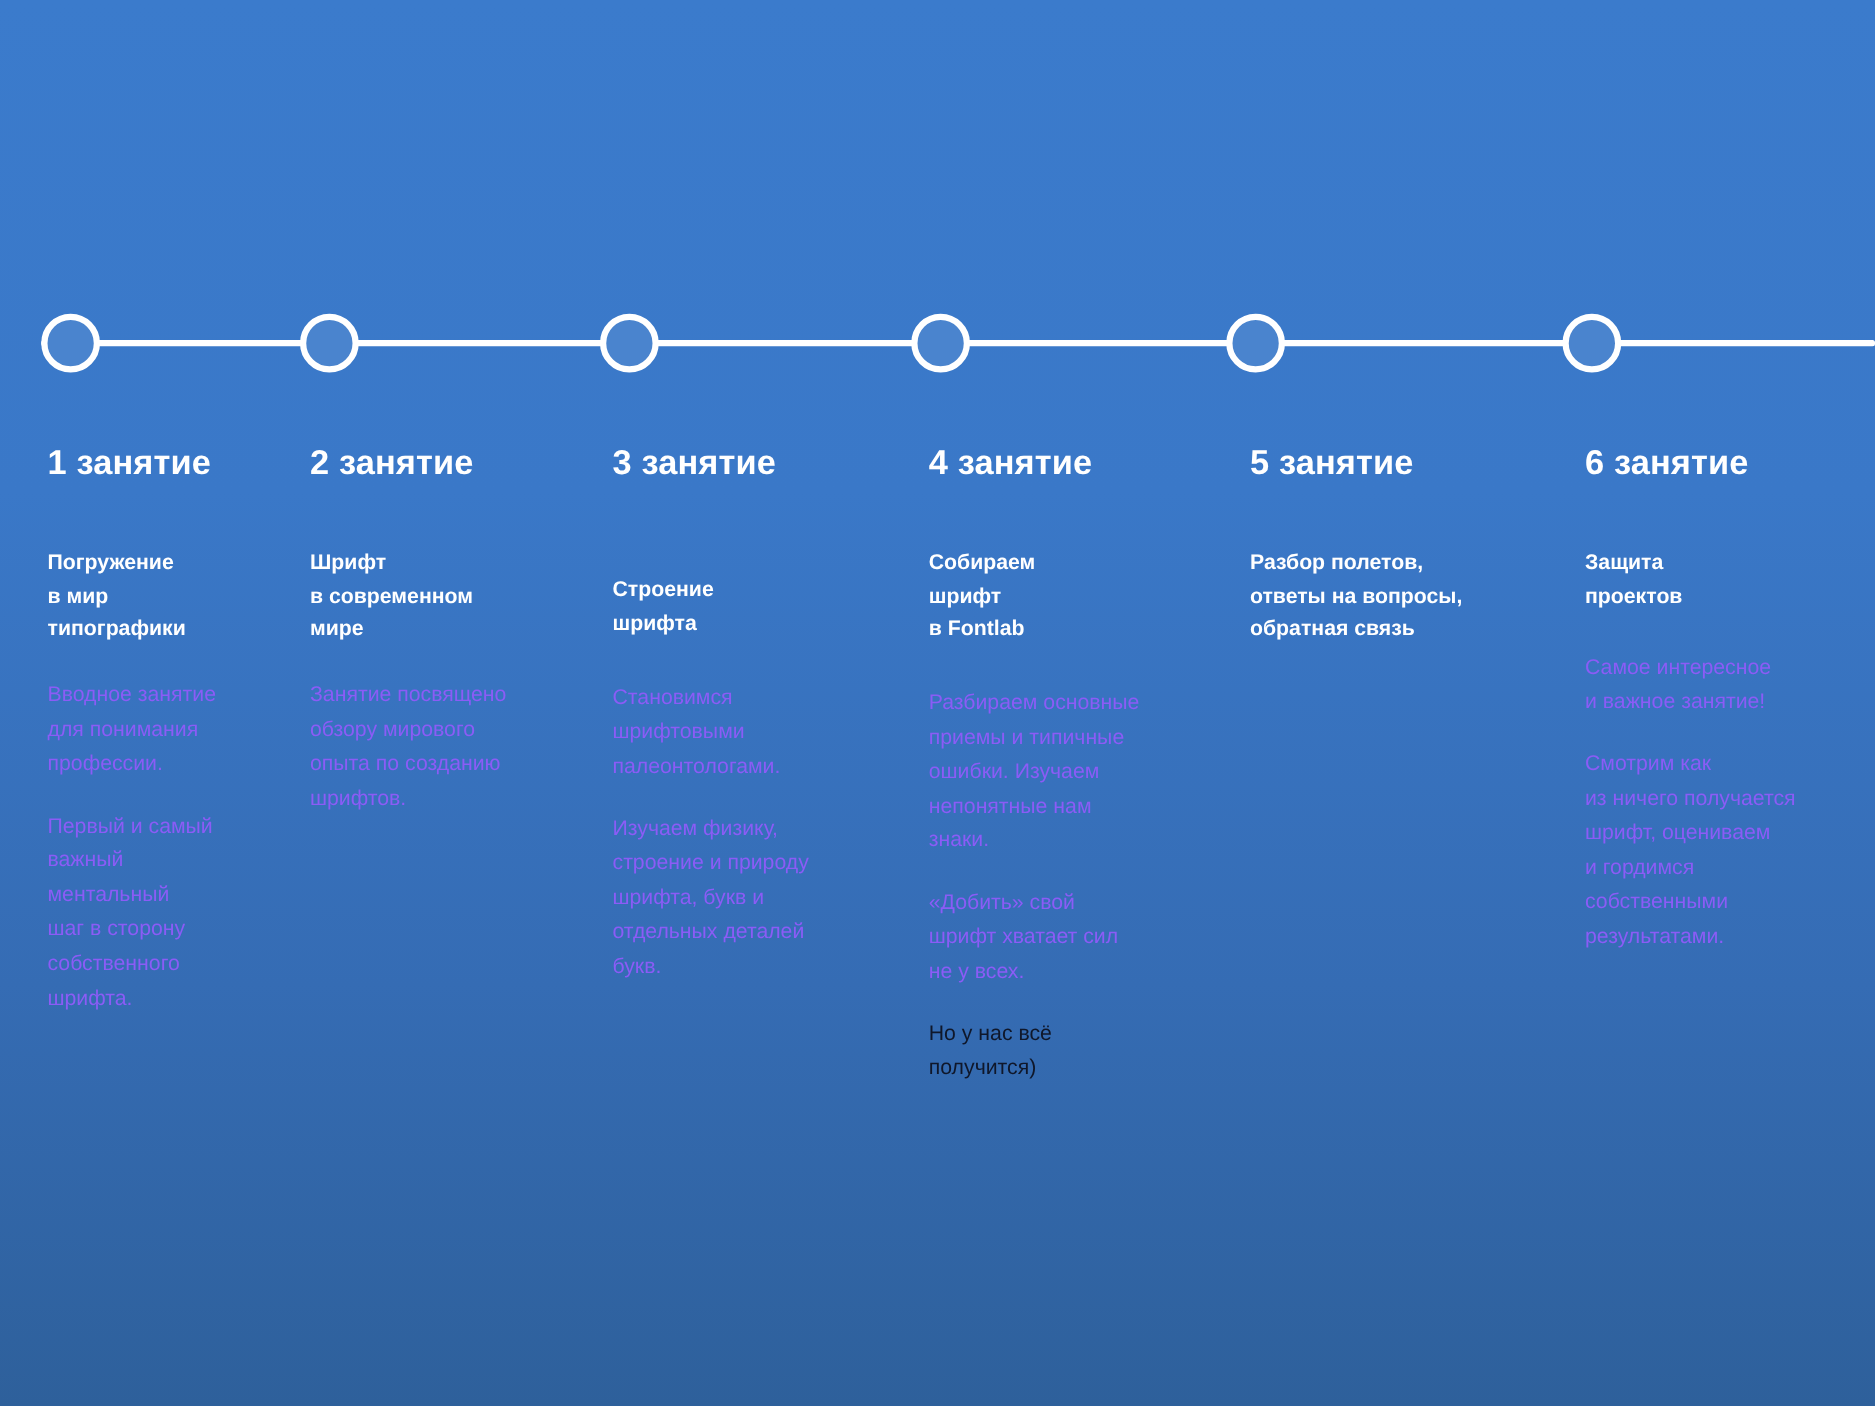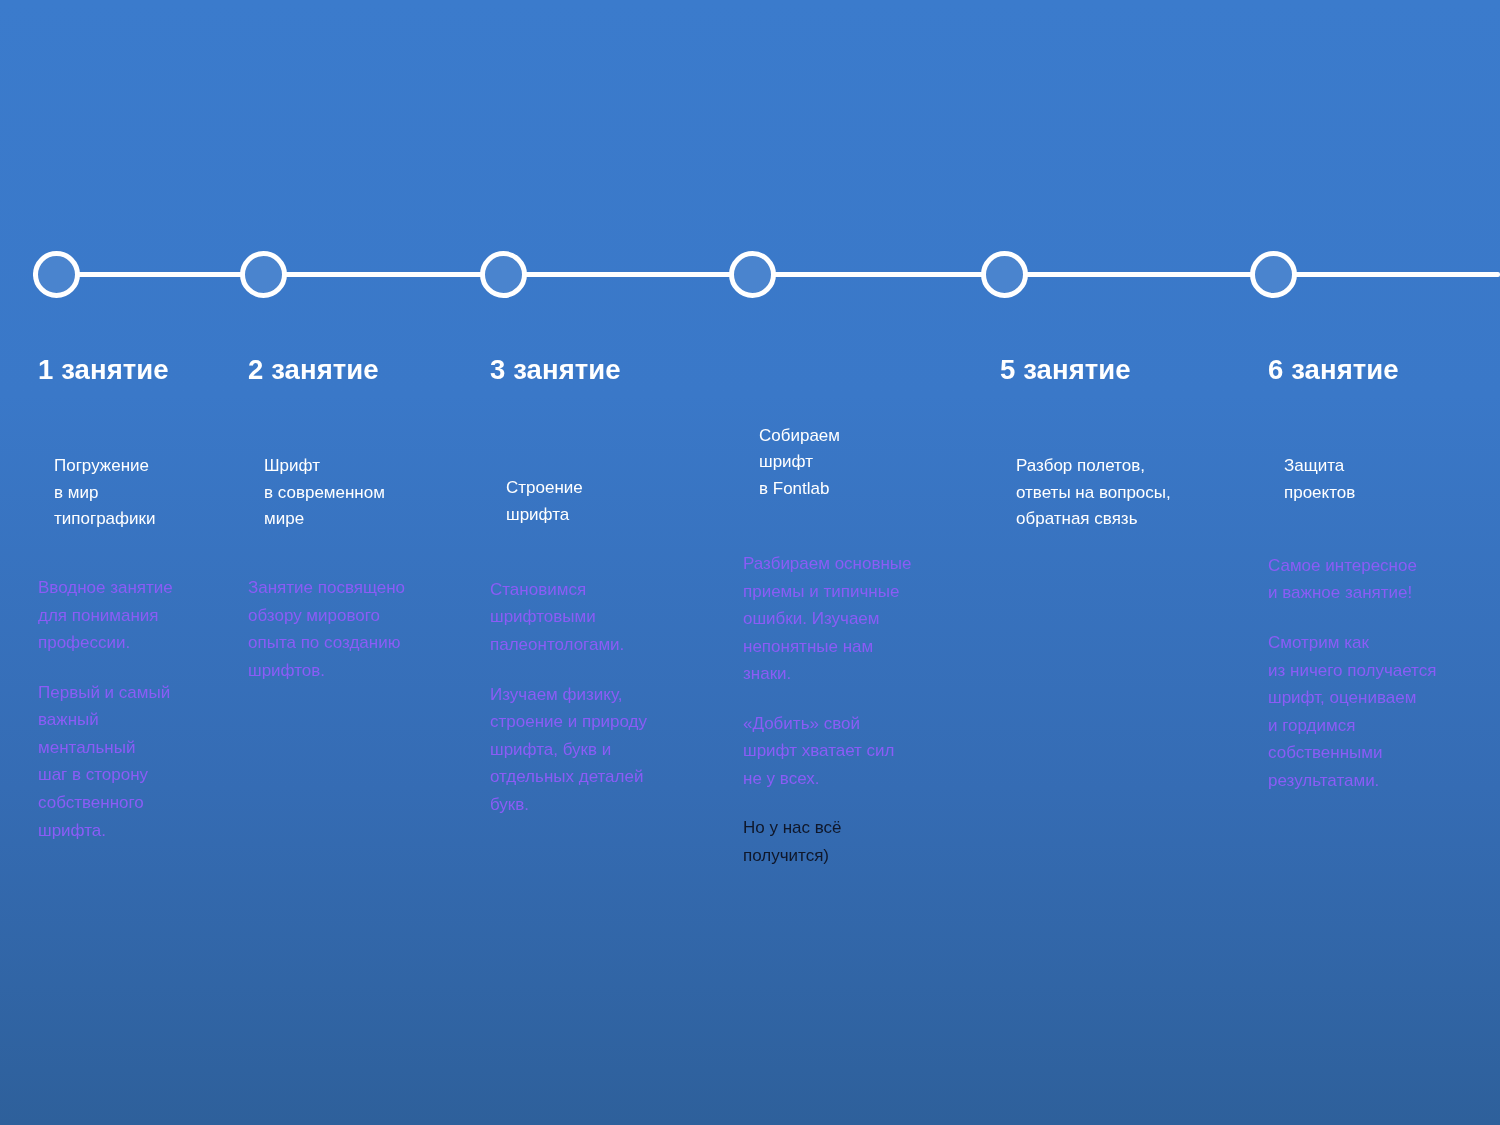--- a/index.html
+++ b/index.html
@@ -73,24 +73,24 @@
     font-weight: bold;
     color: #ffffff;
     letter-spacing: 0.1px;
     line-height: 1.1;
     margin: 0;
     white-space: nowrap;
   }
 
   .col-subtitle {
     font-size: 17px;
-    font-weight: normal;
+    font-weight: bold;
     color: #ffffff;
     line-height: 1.55;
-    margin: 16px;
+    margin: 0;
     white-space: pre-line;
   }
 
   .col-body {
     font-size: 17px;
     font-weight: normal;
     color: #8b5cf6;
     line-height: 1.62;
     margin: 0;
     white-space: pre-line;
@@ -186,20 +186,21 @@
 палеонтологами.</p>
       <div class="gap-b"></div>
       <p class="col-body">Изучаем физику,
 строение и природу
 шрифта, букв и
 отдельных деталей
 букв.</p>
     </div>
 
     <div class="col" id="col-4">
+      <p class="col-title">4 занятие</p>
       <div class="sp-sub-4"></div>
       <p class="col-subtitle">Собираем
 шрифт
 в Fontlab</p>
       <div class="gap-a-4"></div>
       <p class="col-body">Разбираем основные
 приемы и типичные
 ошибки. Изучаем
 непонятные нам
 знаки.</p>

